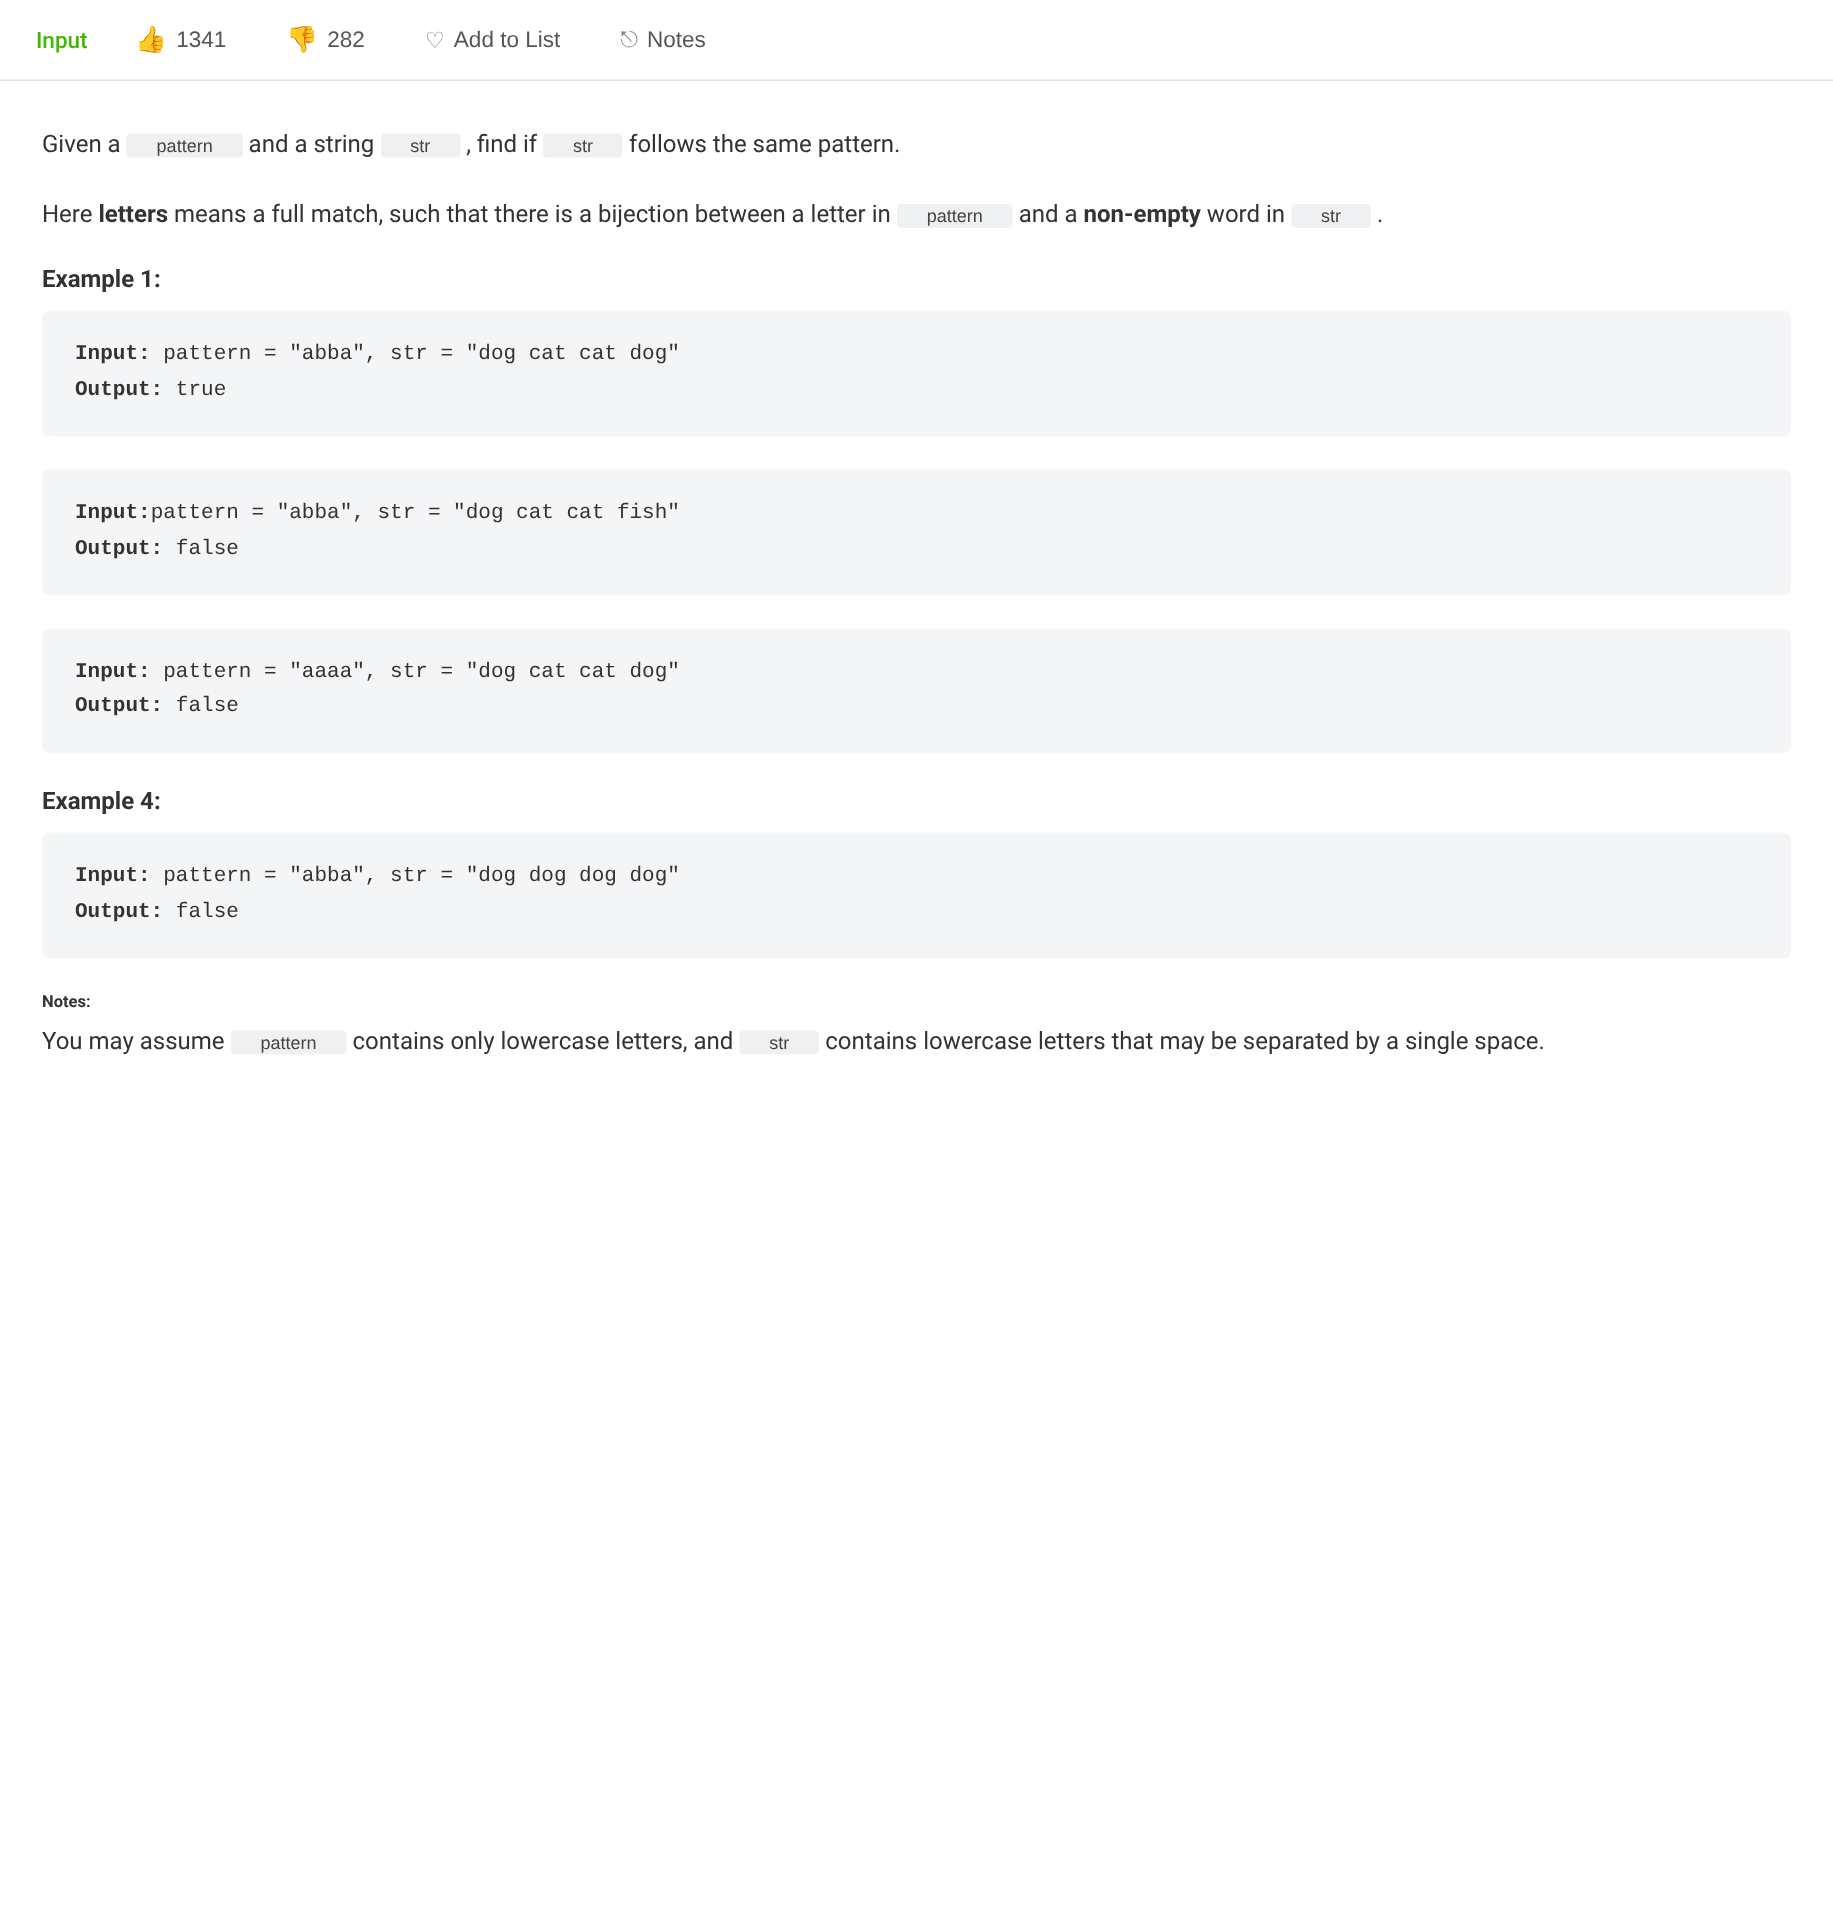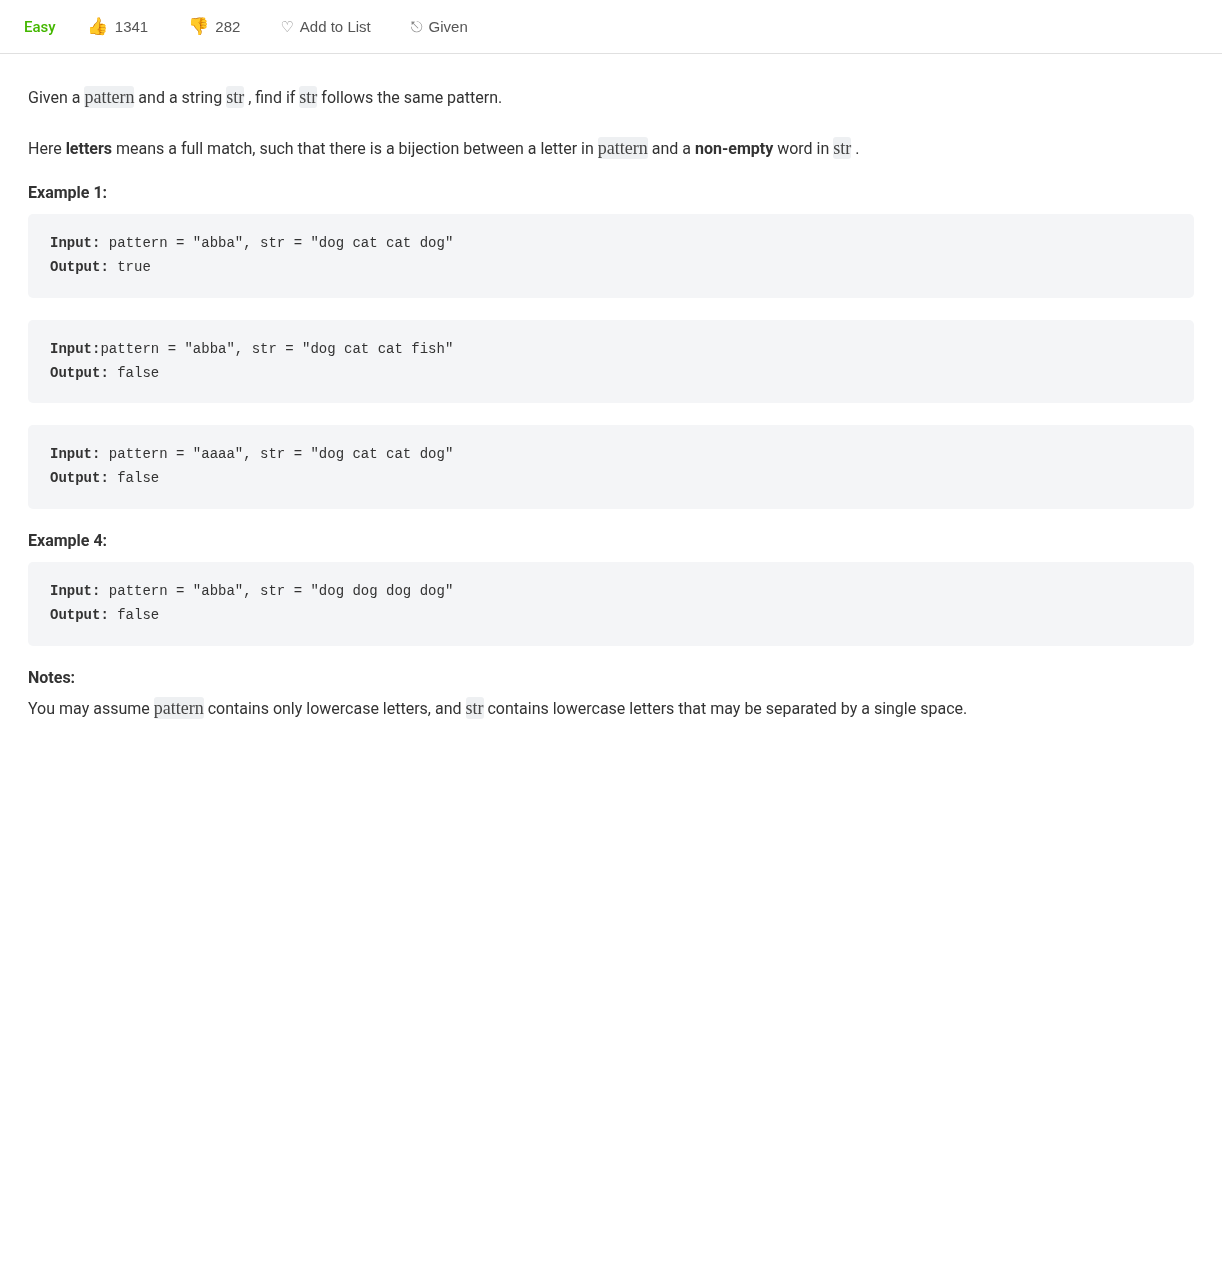--- a/index.html
+++ b/index.html
@@ -67,23 +67,23 @@
     .description-text {
       font-size: 16px;
       line-height: 1.7;
       color: #333;
       margin-bottom: 20px;
     }
 
     code.inline {
       background: #eef0f2;
       color: #444;
-      font-family: Liberation Serif, serif;
-      font-size: 18px;
-      padding: 1px 0;
+      font-family: Liberation Sans, sans-serif;
+      font-size: 12px;
+      padding: 1px 20px;
       border-radius: 3px;
     }
 
     .example-heading {
       font-size: 16px;
       font-weight: 700;
       color: #333;
       margin-bottom: 12px;
       margin-top: 16px;
     }
@@ -94,21 +94,21 @@
       padding: 18px 22px;
       margin-bottom: 22px;
       font-family: "SFMono-Regular", Consolas, "Liberation Mono", Menlo, monospace;
       font-size: 14px;
       color: #333;
       line-height: 1.7;
     }
 
     .notes-heading {
       font-weight: 700;
-      font-size: 16px;
+      font-size: 11px;
       margin-bottom: 6px;
       margin-top: 8px;
     }
 
     .notes-text {
       font-size: 16px;
       line-height: 1.7;
       color: #333;
     }
 
@@ -116,40 +116,40 @@
       color: #888;
     }
     .share-icon {
       color: #888;
     }
   </style>
 </head>
 <body>
 
 <div class="top-bar">
-  <span class="difficulty-badge">Easy</span>
+  <span class="difficulty-badge">Input</span>
 
   <button class="vote-btn">
     <span class="vote-icon">👍</span>
     <span>1341</span>
   </button>
 
   <button class="vote-btn">
     <span class="vote-icon">👎</span>
     <span>282</span>
   </button>
 
   <button class="action-btn">
     <span class="heart-icon">♡</span>
     <span>Add to List</span>
   </button>
 
   <button class="action-btn">
     <span class="share-icon">⎋</span>
-    <span>Given</span>
+    <span>Notes</span>
   </button>
 </div>
 
 <div class="content">
 
   <p class="description-text">
     <span>Given a </span><code class="inline">pattern</code><span> and a string </span><code class="inline">str</code><span> , find if </span><code class="inline">str</code><span> follows the same pattern.</span>
   </p>
 
   <p class="description-text">

